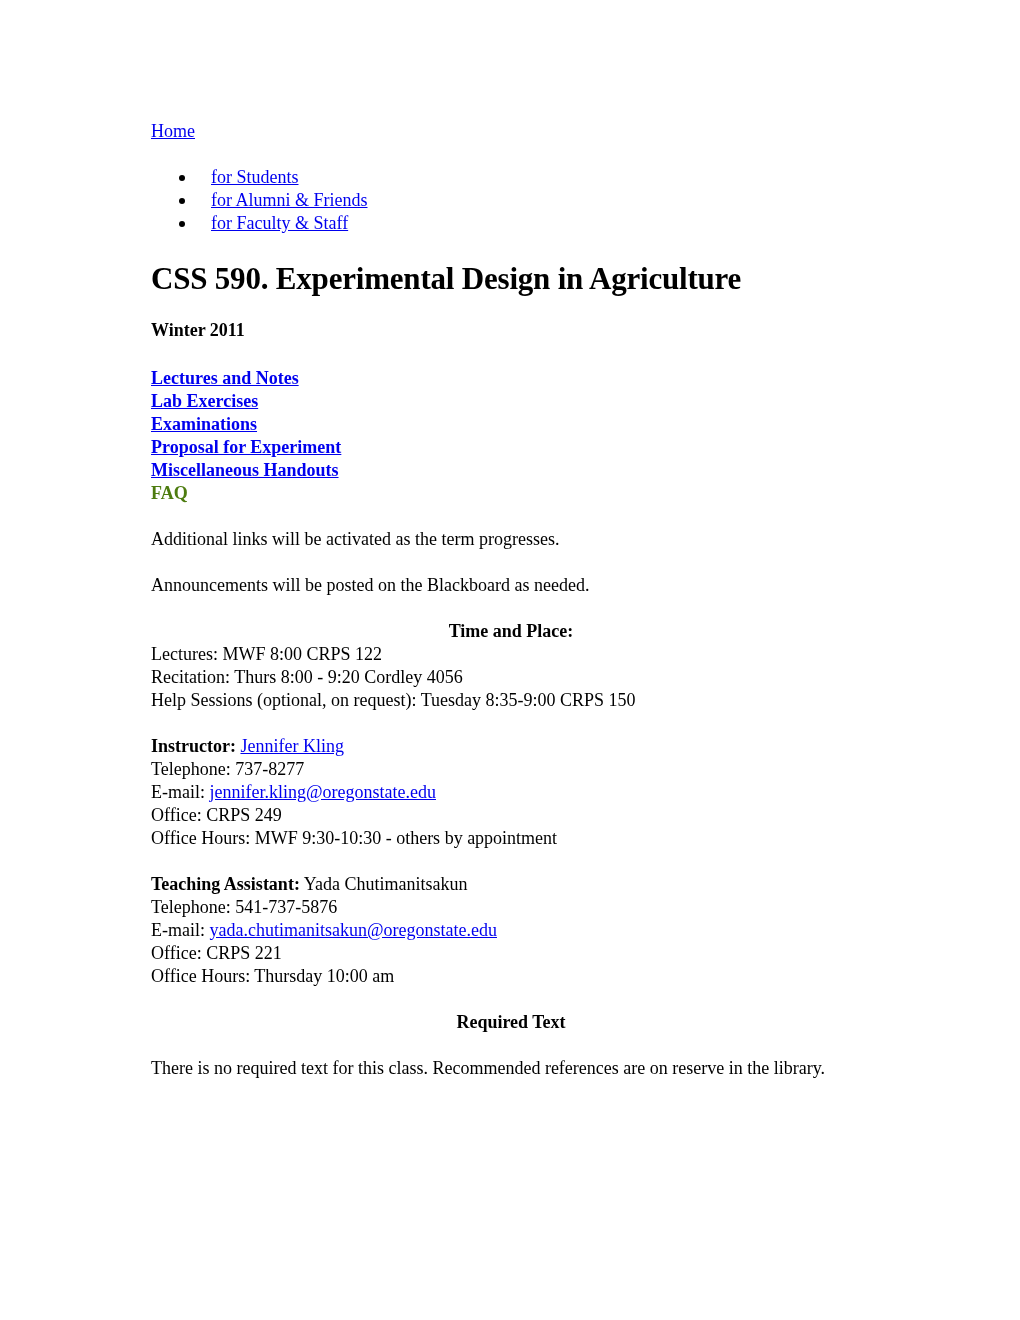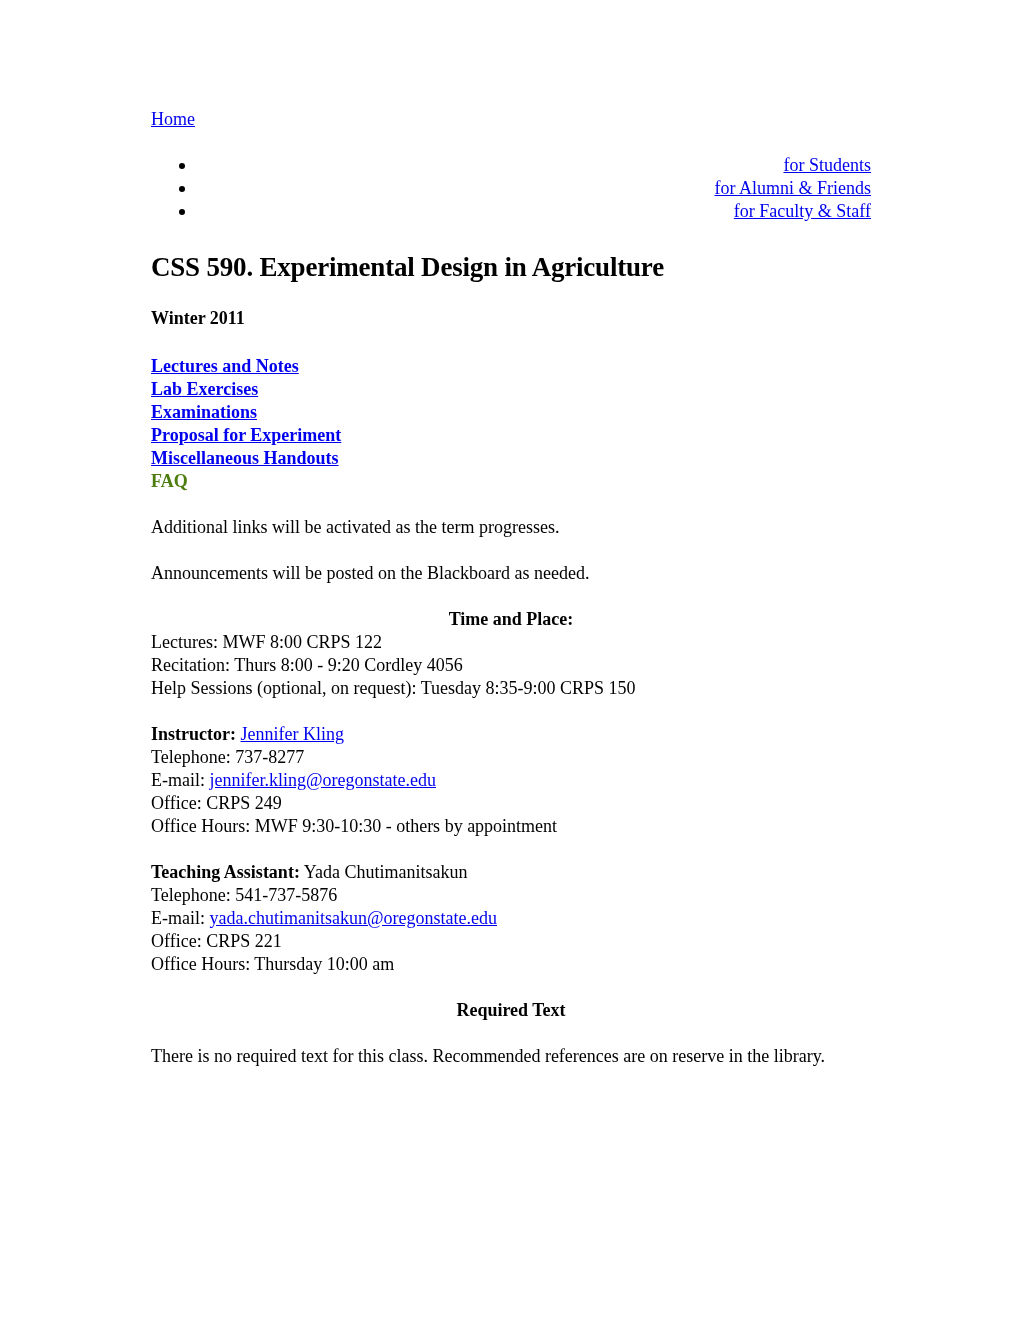--- a/index.html
+++ b/index.html
@@ -9,48 +9,47 @@
       position: relative;
       font-family: "Liberation Serif", "DejaVu Serif", serif;
       color: #000000;
       font-size: 18px;
       line-height: 23px;
     }
     a { color: #0000ee; text-decoration: underline; }
     .page {
       position: absolute;
       left: 151px;
-      top: 108px;
+      top: 120px;
       width: 720px;
     }
     .home-link { display: inline-block; line-height: 23px; }
     .nav-list {
       list-style: none;
       margin: 23px 0 8px 0;
       padding: 0;
-      text-align: right;
     }
     .nav-list li {
       position: relative;
       padding-left: 60px;
       height: 23px;
       line-height: 23px;
     }
     .nav-list li .bullet {
       position: absolute;
       left: 28px;
       top: 9px;
       width: 6px;
       height: 6px;
       border-radius: 50%;
       background: #000;
     }
     h1 {
       margin: 26px 0 16px 0;
-      font-size: 27px;
+      font-size: 31px;
       line-height: 36px;
       font-weight: bold;
       letter-spacing: -0.2px;
     }
     h2 {
       margin: 22px 0 0 0;
       font-size: 18px;
       line-height: 23px;
       font-weight: bold;
     }

